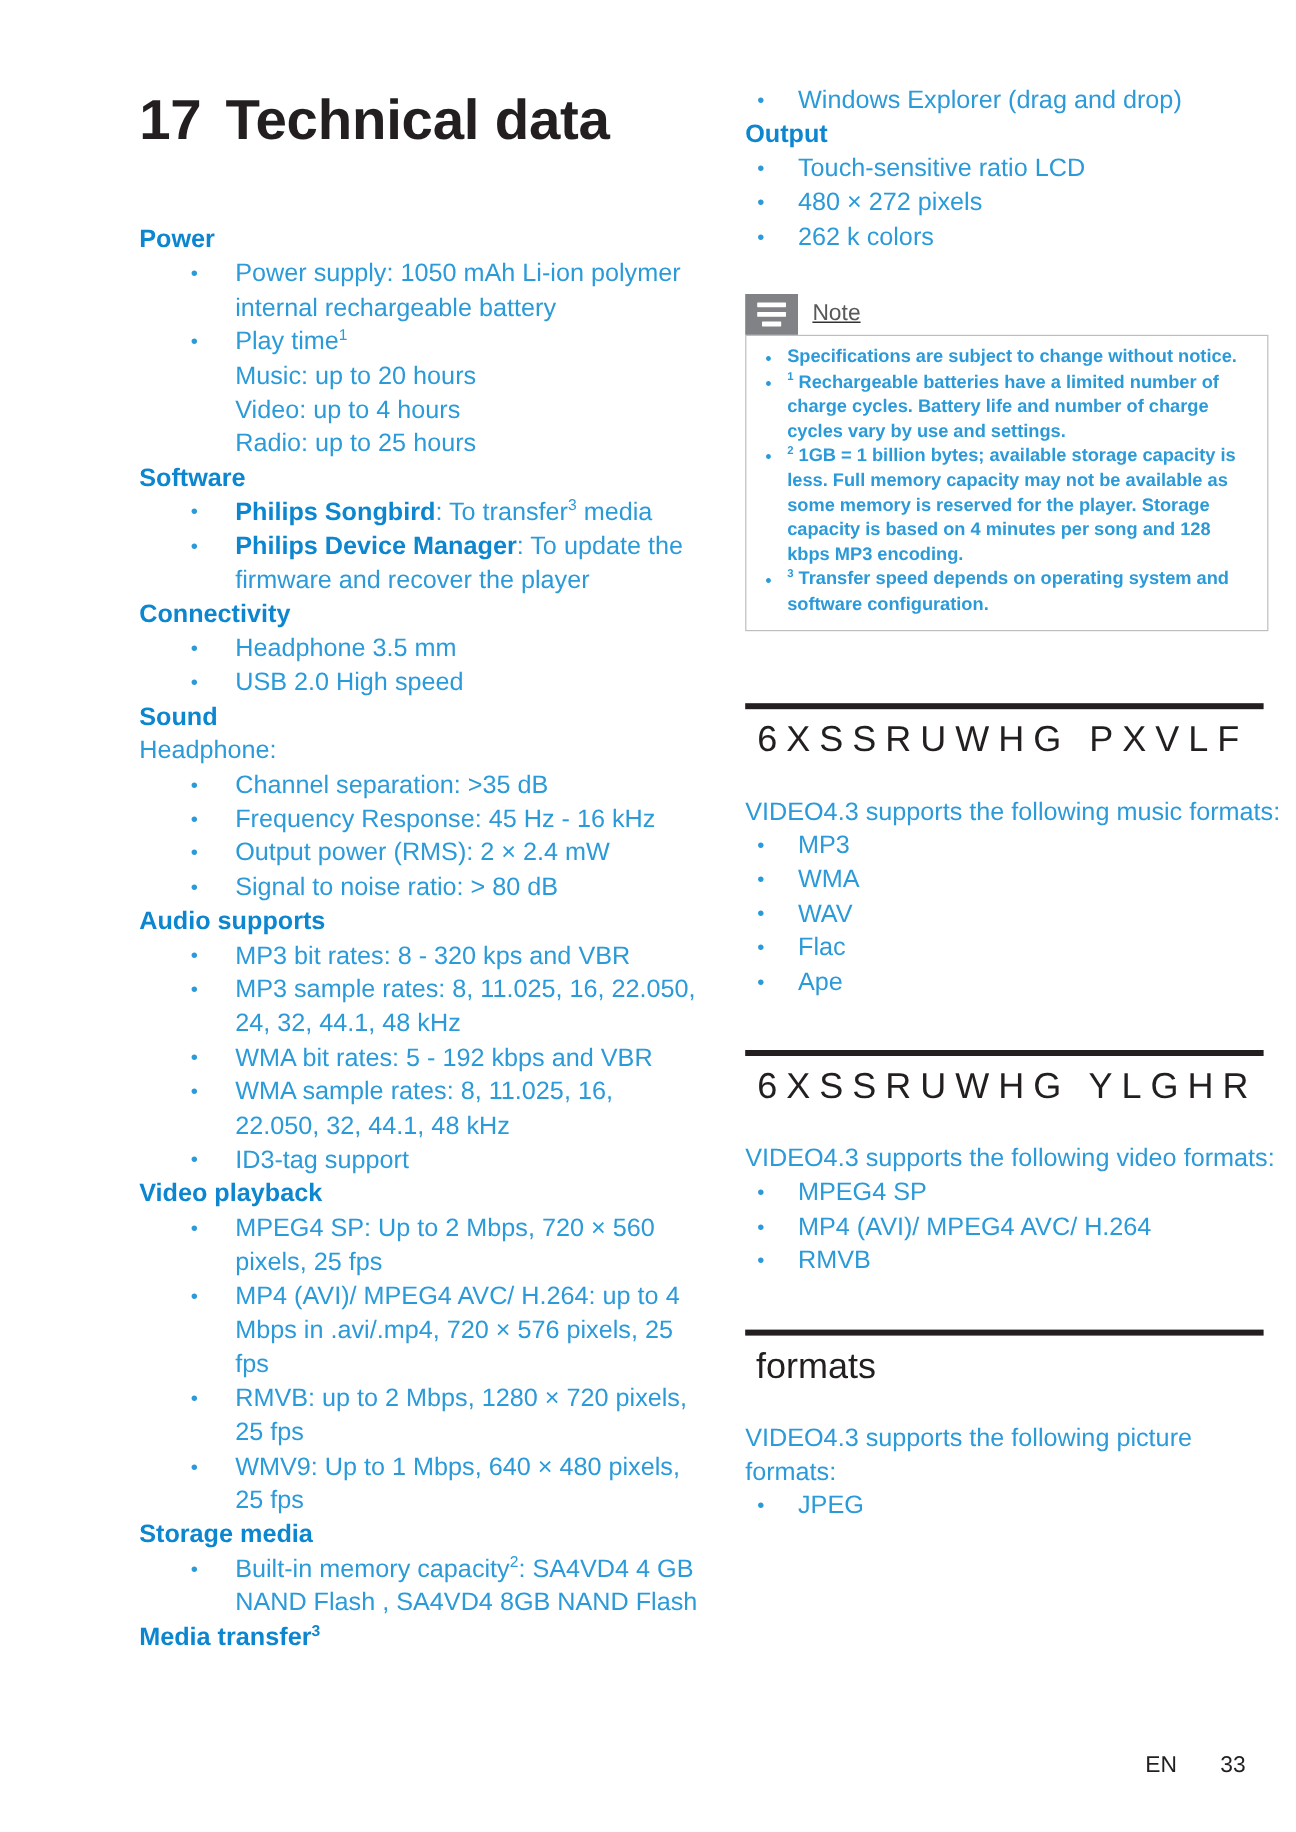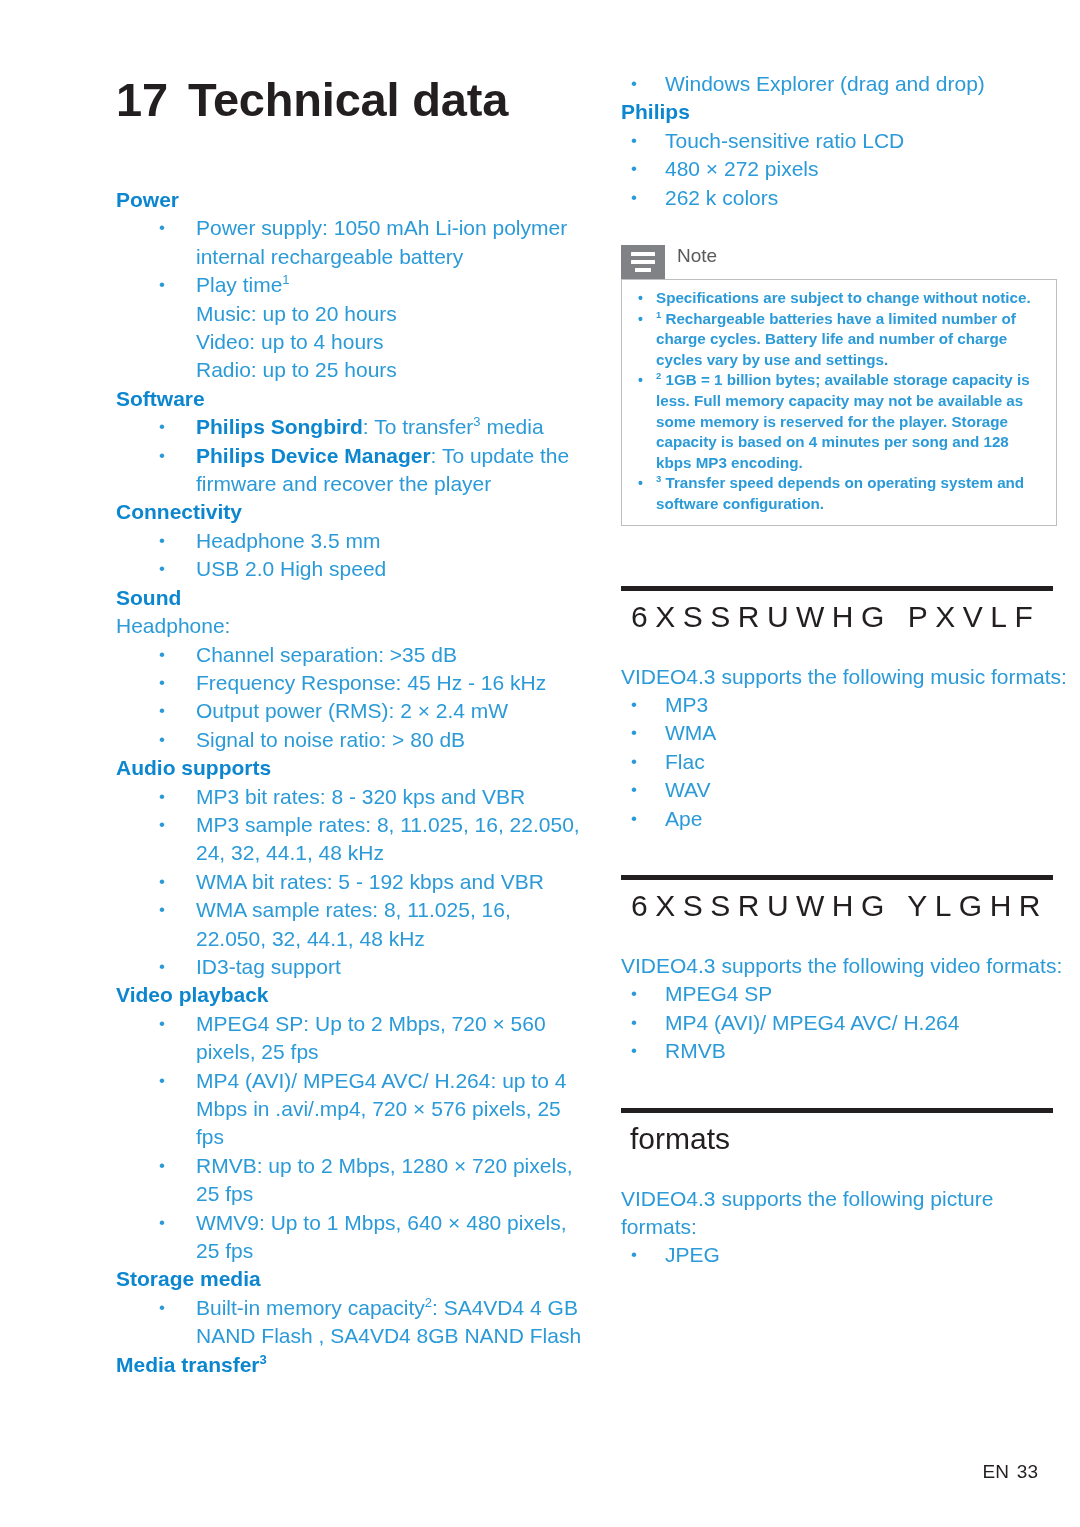--- a/index.html
+++ b/index.html
@@ -102,21 +102,23 @@
   }
 
   
   .note {
     position: relative;
     margin-top: 33px;
     width: 436px;
   }
   .note-tab {
     display: flex;
+    align-items: center;
     height: 34px;
+    text-decoration: underline;
   }
   .note-icon {
     width: 44px;
     height: 34px;
     background: #808285;
     display: flex;
     flex-direction: column;
     align-items: center;
     justify-content: center;
     gap: 3.5px;
@@ -196,21 +198,21 @@
     margin: 26px 0 0 0;
   }
 
   
   .footer {
     position: absolute;
     right: 58px;
     bottom: 44px;
     display: flex;
     align-items: baseline;
-    gap: 8px;
+    gap: 36px;
   }
   .footer .en {
     color: #231f20;
     font-size: 19px;
   }
   .footer .pg {
     color: #231f20;
     font-size: 19px;
   }
 </style>
@@ -276,21 +278,21 @@
 
     <div class="sec-head">Media transfer<sup>3</sup></div>
   </div>
 
   <div class="col-right">
 
     <ul class="blist tight">
       <li><span>Windows Explorer (drag and drop)</span></li>
     </ul>
 
-    <div class="sec-head">Philips</div>
+    <div class="sec-head">Output</div>
     <ul class="blist tight">
       <li><span>Touch-sensitive ratio LCD</span></li>
       <li><span>480 × 272 pixels</span></li>
       <li><span>262 k colors</span></li>
     </ul>
 
     <div class="note">
       <div class="note-tab">
         <span class="note-icon">
             <i></i>
@@ -309,22 +311,22 @@
       </div>
     </div>
 
     <div class="block-gap-1">
       <div class="rule"></div>
       <div class="gar-head">6XSSRUWHG PXVLF</div>
       <div class="intro">VIDEO4.3 supports the following music formats:</div>
       <ul class="blist tight">
         <li><span>MP3</span></li>
         <li><span>WMA</span></li>
+        <li><span>WAV</span></li>
         <li><span>Flac</span></li>
-        <li><span>WAV</span></li>
         <li><span>Ape</span></li>
       </ul>
     </div>
 
     <div class="block-gap-2">
       <div class="rule"></div>
       <div class="gar-head">6XSSRUWHG YLGHR</div>
       <div class="intro">VIDEO4.3 supports the following video formats:</div>
       <ul class="blist tight">
         <li><span>MPEG4 SP</span></li>

